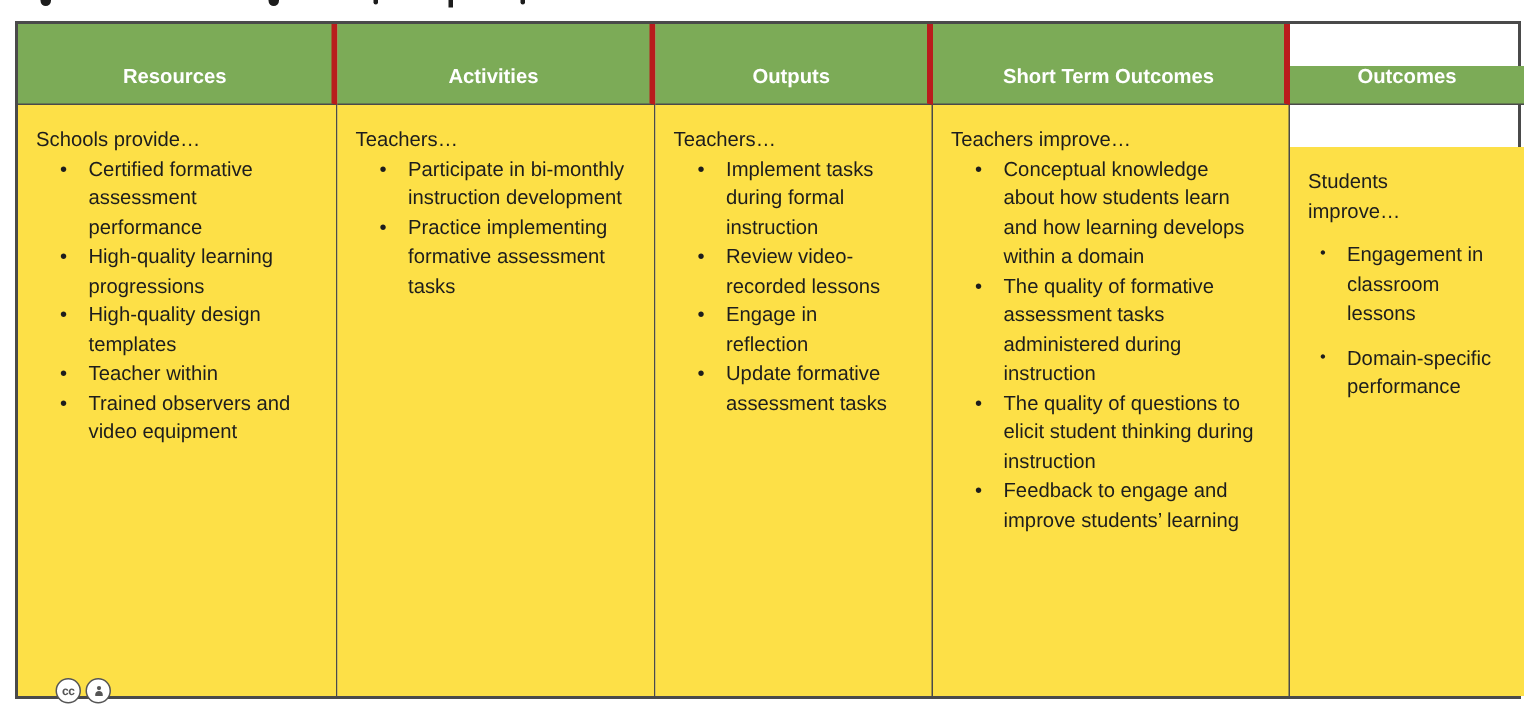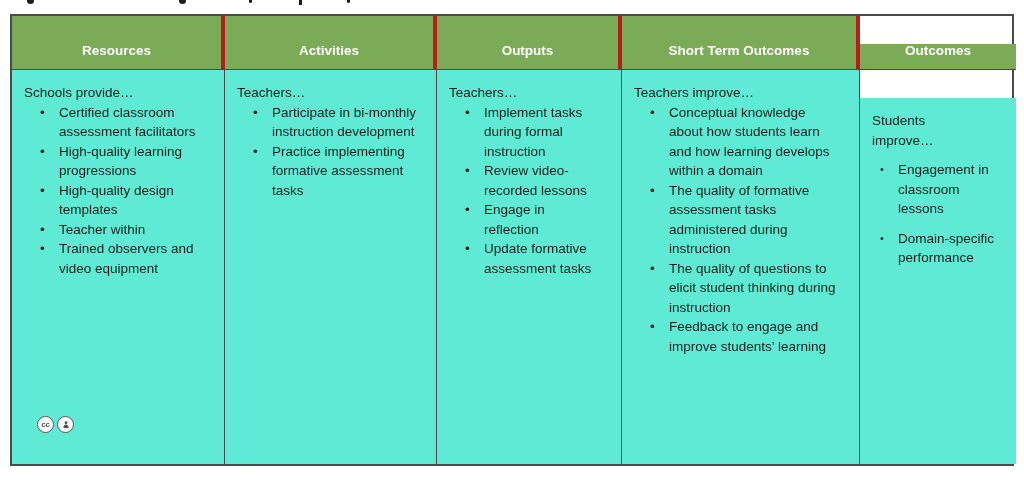--- a/index.html
+++ b/index.html
@@ -61,21 +61,21 @@
     white-space: pre-line;
   }
   .hcell.last, .bcell.last { border-right: none; margin-top: 28px; }
 
   .bcell {
     border-right: 1px solid #4a4a4a;
     box-sizing: border-box;
     padding: 13px 6px 8px 12px;
     font-size: 13.5px;
     line-height: 19.5px;
-    background: #5eead4;
+    background: #fde047;
   }
 
   .intro {
     margin: 0;
     white-space: pre-line;
   }
 
   .bcell ul {
     list-style: none;
     margin: 0;
@@ -104,21 +104,21 @@
   }
   .col-long li::before {
     left: 8px;
     font-size: 11px;
   }
 
   
   .cc-badges {
     position: absolute;
     left: 37px;
-    top: 416px;
+    top: 452px;
     display: flex;
     gap: 3px;
     align-items: center;
   }
   .badge {
     width: 17px;
     height: 17px;
     border: 1.4px solid #555555;
     border-radius: 50%;
     box-sizing: border-box;
@@ -151,21 +151,21 @@
     <div class="hcell">Resources</div>
     <div class="hcell">Activities</div>
     <div class="hcell">Outputs</div>
     <div class="hcell">Short Term Outcomes</div>
     <div class="hcell last">Long Term
 Outcomes</div>
 
     <div class="bcell col-resources">
       <p class="intro">Schools provide…</p>
       <ul>
-          <li>Certified classroom assessment facilitators</li>
+          <li>Certified formative assessment performance</li>
           <li>High-quality learning progressions</li>
           <li>High-quality design templates</li>
           <li>Teacher within</li>
           <li>Trained observers and video equipment</li>
         </ul>
     </div>
     <div class="bcell col-activities">
       <p class="intro">Teachers…</p>
       <ul>
           <li>Participate in bi-monthly instruction development</li>

